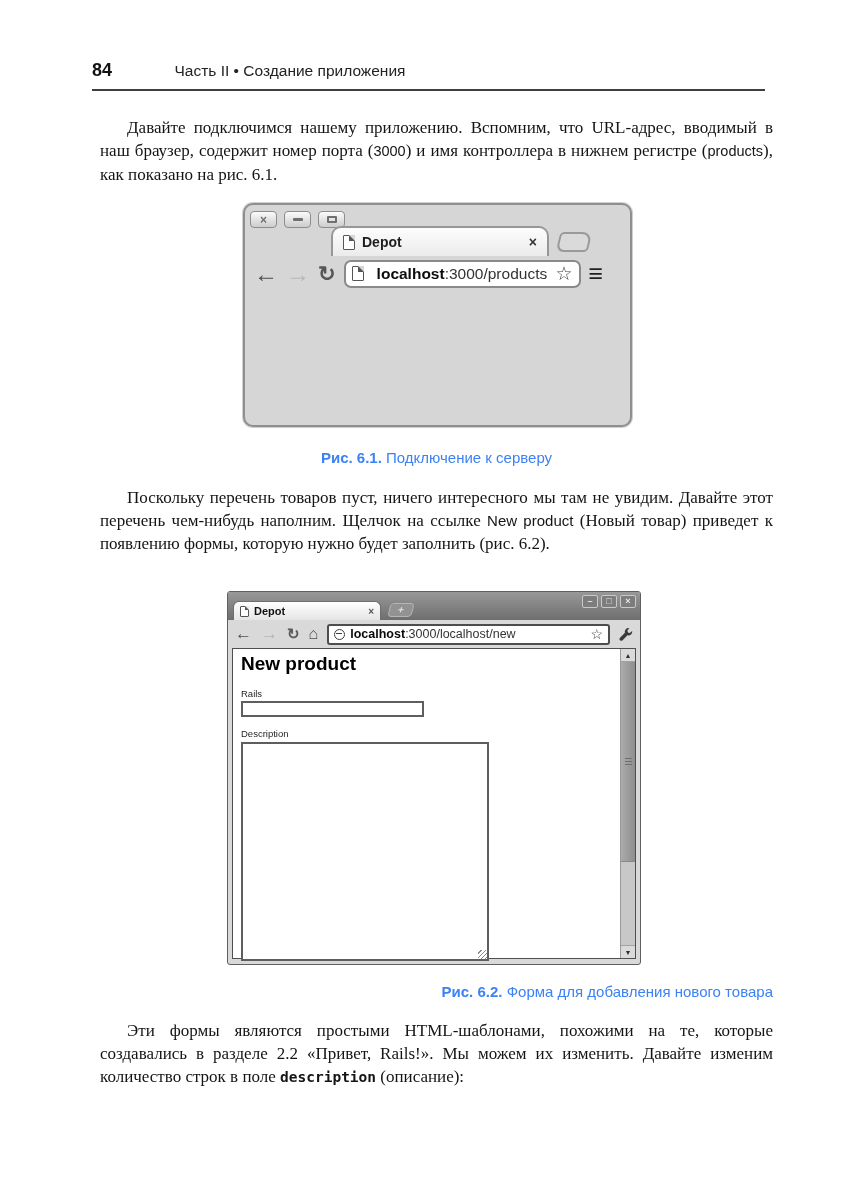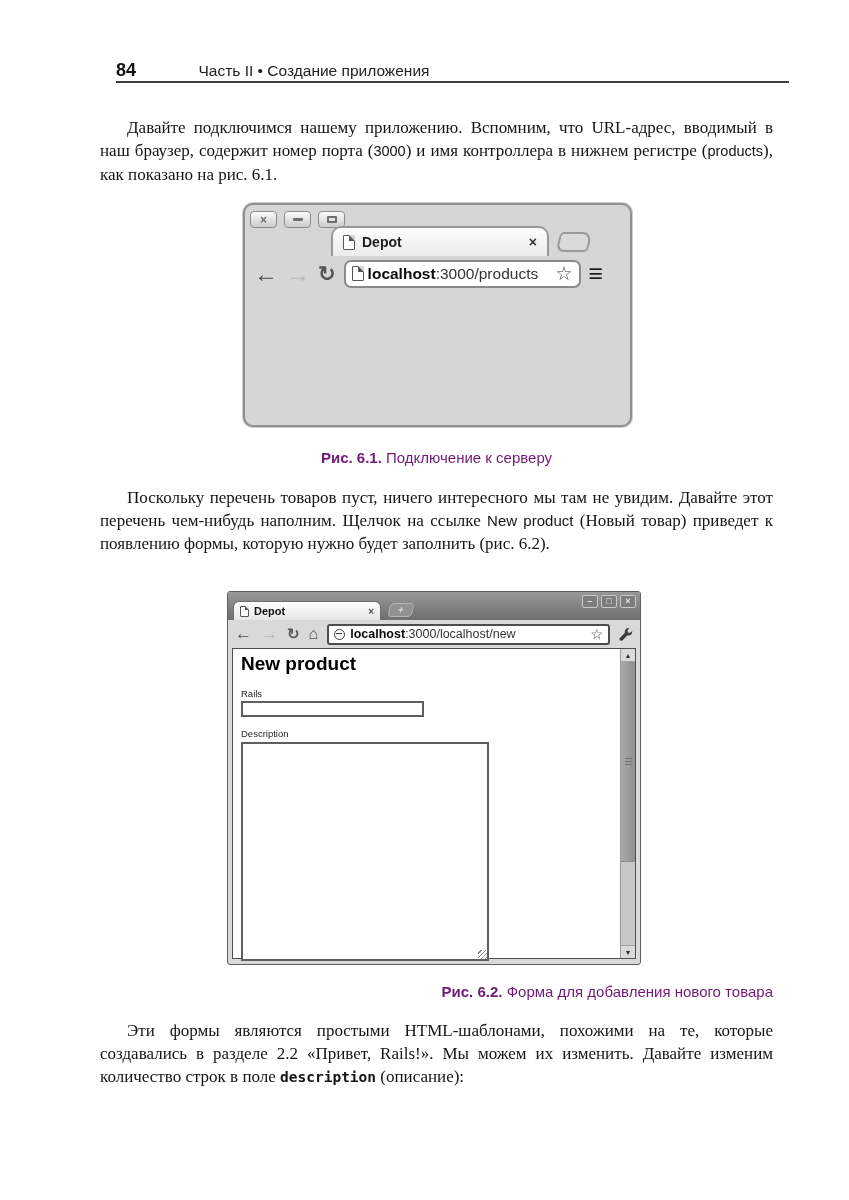--- a/index.html
+++ b/index.html
@@ -4,39 +4,39 @@
 <style>
   * { margin:0; padding:0; box-sizing:border-box; }
   html,body { background:#e8e8e8; }
   .page {
     position:relative; width:849px; height:1200px; margin:0 auto;
     background:#ffffff; overflow:hidden;
     font-family:"Liberation Serif", serif; color:#1c1c1c;
   }
   
   .runhead {
-    position:absolute; left:116px; top:60px; width:673px;
-    border-bottom:2px solid #3f3f3f; 
+    position:absolute; left:92px; top:60px; width:673px;
+    border-bottom:2px solid #3f3f3f; padding-bottom:8px;
     font-family:"Liberation Sans", sans-serif;
   }
   .runhead .pnum { font-weight:bold; font-size:18px; color:#111; }
   .runhead .rtitle { font-size:15.5px; color:#222; margin-left:58px; }
   
   .para {
     position:absolute; left:100px; width:673px;
     font-size:17px; line-height:23px; text-align:justify; text-indent:27px;
     color:#141414;
   }
   .mono  { font-family:Liberation Sans, sans-serif; font-size:14.5px; }
   .monob { font-family:"DejaVu Sans Mono", monospace; font-size:14.5px; font-weight:bold; }
   .sansb { font-family:"Liberation Sans", sans-serif; font-size:15px; }
   
   .caption {
     position:absolute; left:100px; width:673px; text-align:center;
-    font-family:"Liberation Sans", sans-serif; font-size:15px; color:#701a75;
+    font-family:"Liberation Sans", sans-serif; font-size:15px; color:#3b82f6;
   }
   .caption b { font-weight:bold; }
   
   .fig1 {
     position:absolute; left:243px; top:203px; width:389px; height:224px;
     background:#d6d6d6; border:2px solid #8f8f8f; border-radius:10px;
     box-shadow:0 0 0 1px #cfcfcf;
   }
   .f1-btns { position:absolute; left:5px; top:6px; display:flex; gap:7px; }
   .f1-btn {
@@ -71,21 +71,21 @@
   .f1-rel  { font-size:21px; font-weight:bold; color:#565656; margin-left:8px; }
   .f1-urlbar {
     margin-left:8px; width:237px; height:28px; background:#fff;
     border:2px solid #8a8a8a; border-radius:7px;
     display:flex; align-items:center; padding:0 6px;
   }
   .pageico { display:inline-block; width:12px; height:15px; background:#fff;
     border:1.5px solid #555; border-radius:1px; position:relative; flex:none; }
   .pageico:after { content:""; position:absolute; right:-1px; top:-1px;
     border:3px solid #555; border-color:#d6d6d6 #d6d6d6 #555 #555; }
-  .f1-url { margin-left:4px; font-size:15.5px; color:#333; white-space:nowrap; }
+  .f1-url { margin-left:13px; font-size:15.5px; color:#333; white-space:nowrap; }
   .f1-url b { color:#0c0c0c; }
   .f1-star { margin-left:auto; font-size:19px; color:#3d3d3d; }
   .f1-menu { margin-left:8px; font-size:25px; font-weight:900; color:#1f1f1f; }
   .f1-content {
     position:absolute; left:4px; right:4px; top:86px; bottom:4px;
     background:#fff; border:2px solid #2c2c2c; border-radius:0 0 8px 8px;
     padding:12px 12px 0 12px; font-family:"Liberation Sans", sans-serif;
   }
   .f1-h1 { font-size:27px; font-weight:bold; color:#000; }
   .f1-cols { font-size:13.5px; font-weight:bold; color:#111; margin:22px 0 0 3px; }

